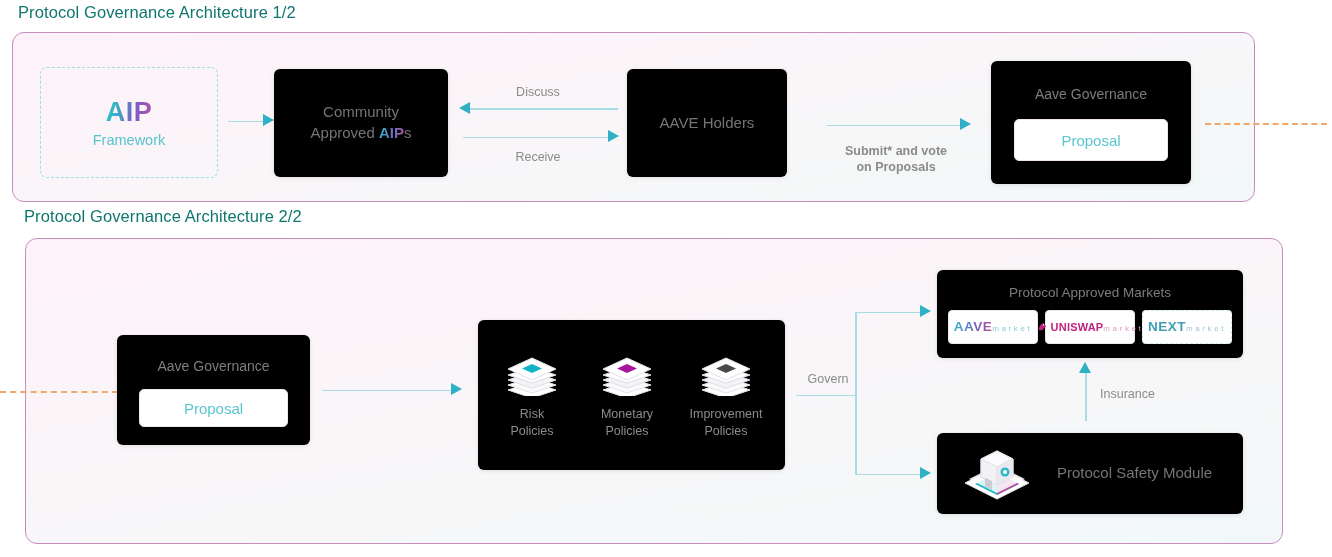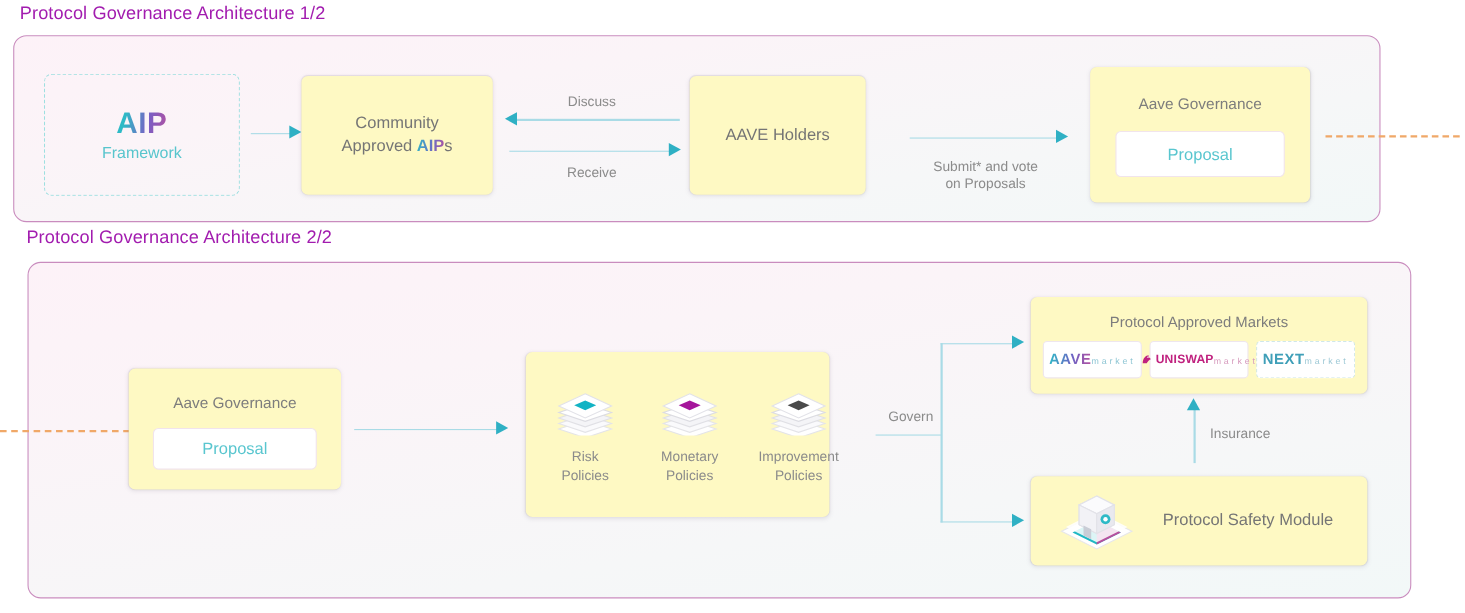--- a/index.html
+++ b/index.html
@@ -11,40 +11,40 @@
     font-family: "Liberation Sans", sans-serif;
     color: #6d6d6d;
     overflow: hidden;
     position: relative;
   }
   .stage { position: absolute; left:0; top:0; width:1332px; height:557px; }
 
   .section-title {
     position: absolute;
     font-size: 16.5px;
-    color: #a21caf;
+    color: #0f766e;
     letter-spacing: .1px;
     white-space: nowrap;
   }
   #title1 { left: 18px; top: 3px; }
   #title2 { left: 24px; top: 207px; }
 
   .panel {
     position: absolute;
     border: 1.6px solid #c98cbe;
     border-radius: 12px;
     background: linear-gradient(170deg, #fdf2f8 0%, #fbf4f8 30%, #f6f7f8 70%, #f2f8f8 100%);
     box-sizing: border-box;
   }
   #panel1 { left: 12px; top: 32px; width: 1243px; height: 170px; }
   #panel2 { left: 25px; top: 238px; width: 1258px; height: 306px; }
 
   .card {
     position: absolute;
-    background: #fef9c3;
+    background: #000000;
     border-radius: 6px;
     box-shadow: 0 1px 4px rgba(120,110,130,.17), 0 0 1px rgba(120,110,130,.15);
     box-sizing: border-box;
     display: flex;
     align-items: center;
     justify-content: center;
     text-align: center;
   }
   .card-text {
     font-size: 15px;
@@ -206,21 +206,21 @@
   <div class="arrow-line" style="left:463px; top:136.5px; width:148px;"></div>
   <div class="arrow-head ah-right" style="left:608px; top:130px;"></div>
   <div class="arrow-label" style="left:463px; top:149px; width:150px;">Receive</div>
 
   <div class="card" style="left:627px; top:69px; width:160px; height:108px;">
     <div class="card-text">AAVE Holders</div>
   </div>
 
   <div class="arrow-line" style="left:827px; top:124.5px; width:136px;"></div>
   <div class="arrow-head ah-right" style="left:960px; top:118px;"></div>
-  <div class="arrow-label" style="left:825px; top:143px; width:142px;">
+  <div class="arrow-label" style="left:825px; top:143px; width:142px;font-weight:bold;">
     <span>Submit* and vote</span><br>
     <span>on Proposals</span>
   </div>
 
   <div class="card" style="left:991px; top:61px; width:200px; height:123px; display:block;">
     <div class="card-heading" style="top:25px;">Aave Governance</div>
     <div class="sub-box" style="left:23px; top:58px; width:154px; height:42px;">
       <span class="proposal-text">Proposal</span>
     </div>
   </div>
@@ -236,21 +236,21 @@
   <div class="card" style="left:117px; top:335px; width:193px; height:110px; display:block;">
     <div class="card-heading" style="top:23px;">Aave Governance</div>
     <div class="sub-box" style="left:22px; top:54px; width:149px; height:38px;">
       <span class="proposal-text">Proposal</span>
     </div>
   </div>
 
   <div class="arrow-line" style="left:322px; top:389.5px; width:132px;"></div>
   <div class="arrow-head ah-right" style="left:451px; top:383px;"></div>
 
-  <div class="card" style="left:478px; top:320px; width:276px; height:150px; display:block;">
+  <div class="card" style="left:478px; top:320px; width:307px; height:150px; display:block;">
 
     <div class="policy-col" style="left:6px; top:32px;">
       <svg width="56" height="44" viewBox="0 0 56 44">
         <g>
           <polygon points="28,30 52,38 28,46 4,38" fill="#ffffff" stroke="#e4e4e8" stroke-width="1"></polygon>
           <polygon points="28,25 52,33 28,41 4,33" fill="#fafafc" stroke="#e4e4e8" stroke-width="1"></polygon>
           <polygon points="28,20 52,28 28,36 4,28" fill="#f4f4f7" stroke="#e0e0e5" stroke-width="1"></polygon>
           <polygon points="28,15 52,23 28,31 4,23" fill="#ffffff" stroke="#dcdce2" stroke-width="1"></polygon>
           <polygon points="28,6 52,17 28,28 4,17" fill="#ffffff" stroke="#e2e2e8" stroke-width="1"></polygon>
           <polygon points="28,12 38,16.5 28,21 18,16.5" fill="#12b3c4"></polygon>

